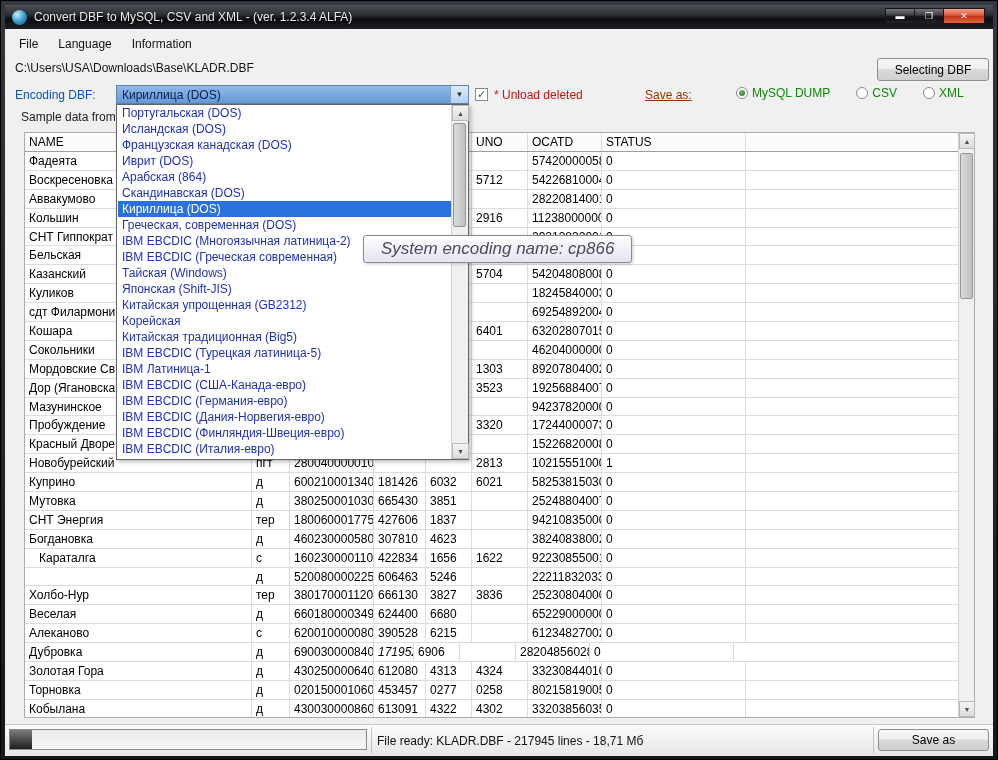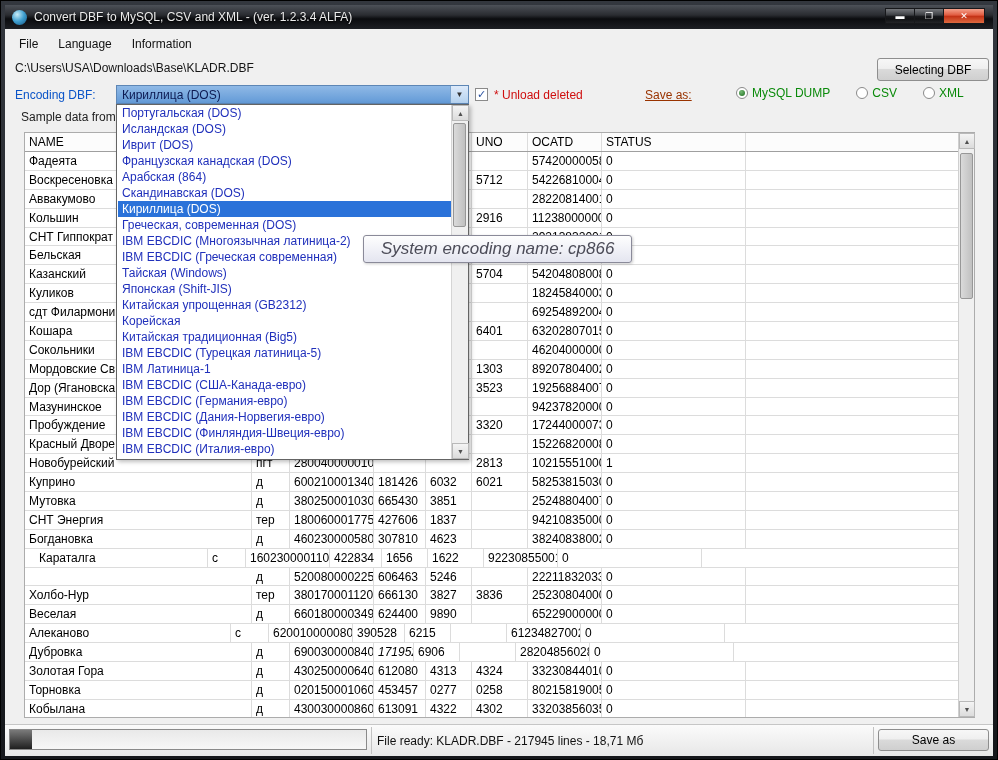--- a/index.html
+++ b/index.html
@@ -383,21 +383,21 @@
           <div class="cell" style="width: 38px;">д</div>
           <div class="cell" style="width: 84px;">4602300005800</div>
           <div class="cell" style="width: 52px;">307810</div>
           <div class="cell" style="width: 46px;">4623</div>
           <div class="cell" style="width: 56px;"></div>
           <div class="cell" style="width: 74px;">38240838002</div>
           <div class="cell" style="width: 144px;">0</div>
           <div class="cell fill"></div>
         </div>
         <div class="trow">
-          <div class="cell" style="width: 183px; padding-left: 14px;">Караталга</div>
+          <div class="cell" style="width: 227px; padding-left: 14px;">Караталга</div>
           <div class="cell" style="width: 38px;">с</div>
           <div class="cell" style="width: 84px;">1602300001101</div>
           <div class="cell" style="width: 52px;">422834</div>
           <div class="cell" style="width: 46px;">1656</div>
           <div class="cell" style="width: 56px;">1622</div>
           <div class="cell" style="width: 74px;">92230855001</div>
           <div class="cell" style="width: 144px;">0</div>
           <div class="cell fill"></div>
         </div>
         <div class="trow">
@@ -420,28 +420,28 @@
           <div class="cell" style="width: 56px;">3836</div>
           <div class="cell" style="width: 74px;">25230804000</div>
           <div class="cell" style="width: 144px;">0</div>
           <div class="cell fill"></div>
         </div>
         <div class="trow">
           <div class="cell" style="width: 227px;">Веселая</div>
           <div class="cell" style="width: 38px;">д</div>
           <div class="cell" style="width: 84px;">6601800003499</div>
           <div class="cell" style="width: 52px;">624400</div>
-          <div class="cell" style="width: 46px;">9890</div>
+          <div class="cell" style="width: 46px;">6680</div>
           <div class="cell" style="width: 56px;"></div>
           <div class="cell" style="width: 74px;">65229000000</div>
           <div class="cell" style="width: 144px;">0</div>
           <div class="cell fill"></div>
         </div>
         <div class="trow">
-          <div class="cell" style="width: 206px;">Алеканово</div>
+          <div class="cell" style="width: 227px;">Алеканово</div>
           <div class="cell" style="width: 38px;">с</div>
           <div class="cell" style="width: 84px;">6200100000800</div>
           <div class="cell" style="width: 52px;">390528</div>
           <div class="cell" style="width: 46px;">6215</div>
           <div class="cell" style="width: 56px;"></div>
           <div class="cell" style="width: 74px;">61234827002</div>
           <div class="cell" style="width: 144px;">0</div>
           <div class="cell fill"></div>
         </div>
         <div class="trow">
@@ -493,22 +493,22 @@
       <div class="sb-btn sb-up">▲</div>
       <div class="sb-thumb" style="top:20px;height:146px;"></div>
       <div class="sb-btn sb-down">▼</div>
     </div>
   </div>
 
   <div class="dropdown">
     <div class="dd-items">
         <div class="dd-item">Португальская (DOS)</div>
         <div class="dd-item">Исландская (DOS)</div>
+        <div class="dd-item">Французская канадская (DOS)</div>
         <div class="dd-item">Иврит (DOS)</div>
-        <div class="dd-item">Французская канадская (DOS)</div>
         <div class="dd-item">Арабская (864)</div>
         <div class="dd-item">Скандинавская (DOS)</div>
         <div class="dd-item sel">Кириллица (DOS)</div>
         <div class="dd-item">Греческая, современная (DOS)</div>
         <div class="dd-item">IBM EBCDIC (Многоязычная латиница-2)</div>
         <div class="dd-item">IBM EBCDIC (Греческая современная)</div>
         <div class="dd-item">Тайская (Windows)</div>
         <div class="dd-item">Японская (Shift-JIS)</div>
         <div class="dd-item">Китайская упрощенная (GB2312)</div>
         <div class="dd-item">Корейская</div>

